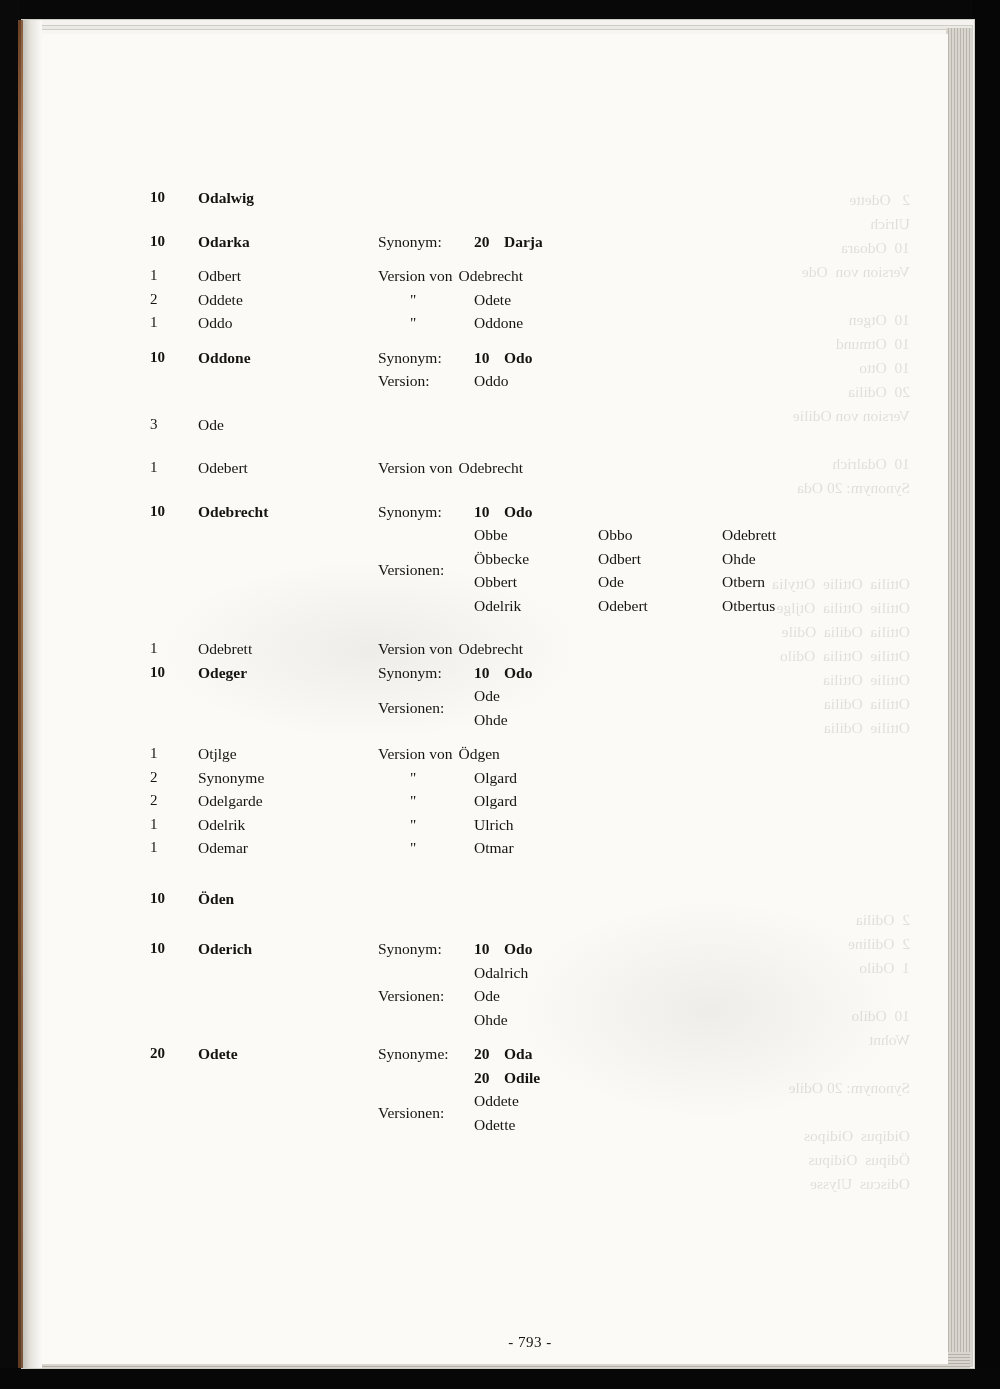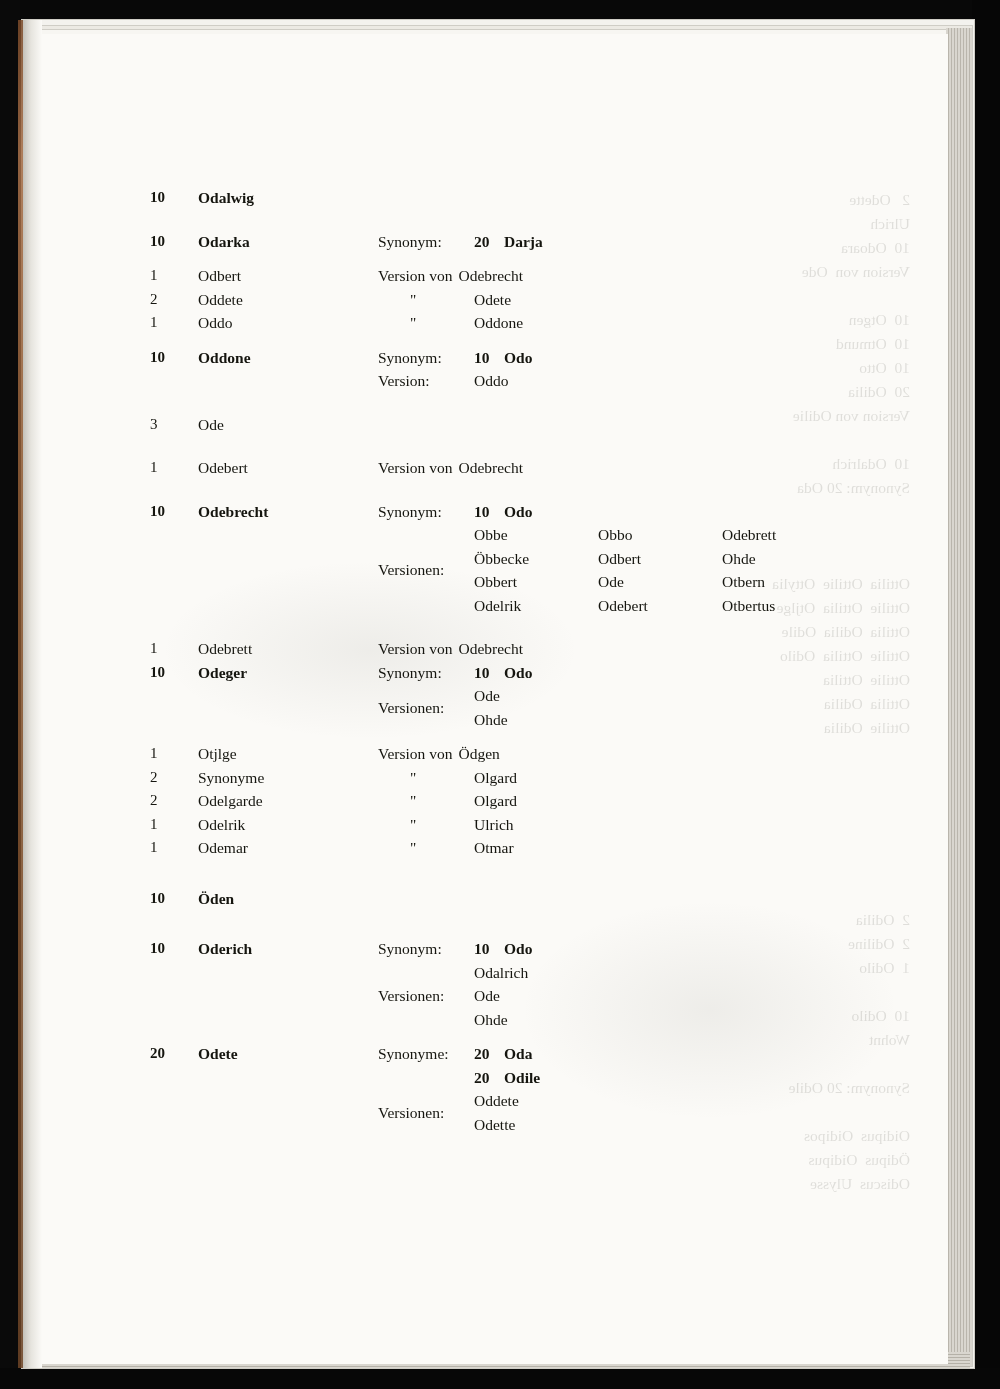--- a/index.html
+++ b/index.html
@@ -528,13 +528,14 @@
         <span class="vcols">
           <span class="vcol">
             <div>Oddete</div>
             <div>Odette</div>
           </span>
         </span>
       </div>
     </div>
   </div>
 
+  <div class="folio">- 793 -</div>
 </div>
 
 </body></html>

